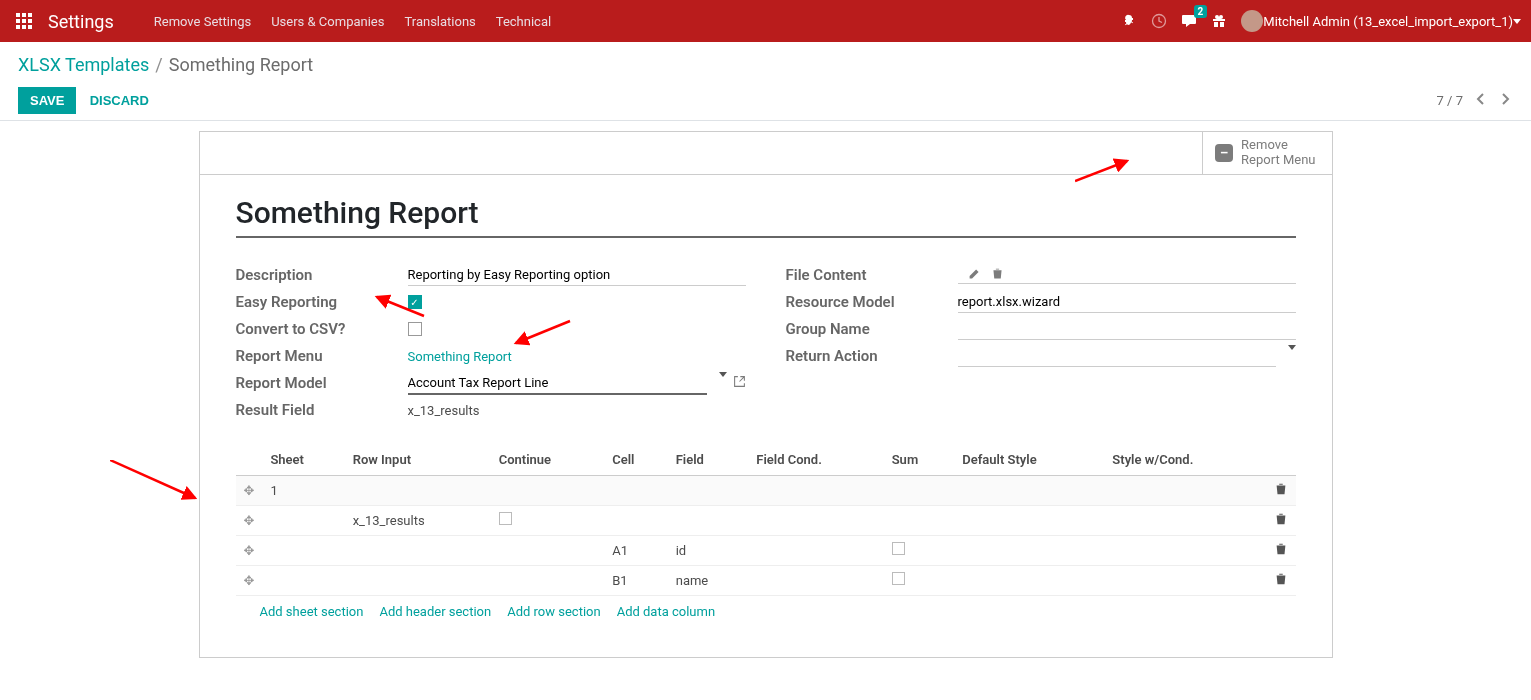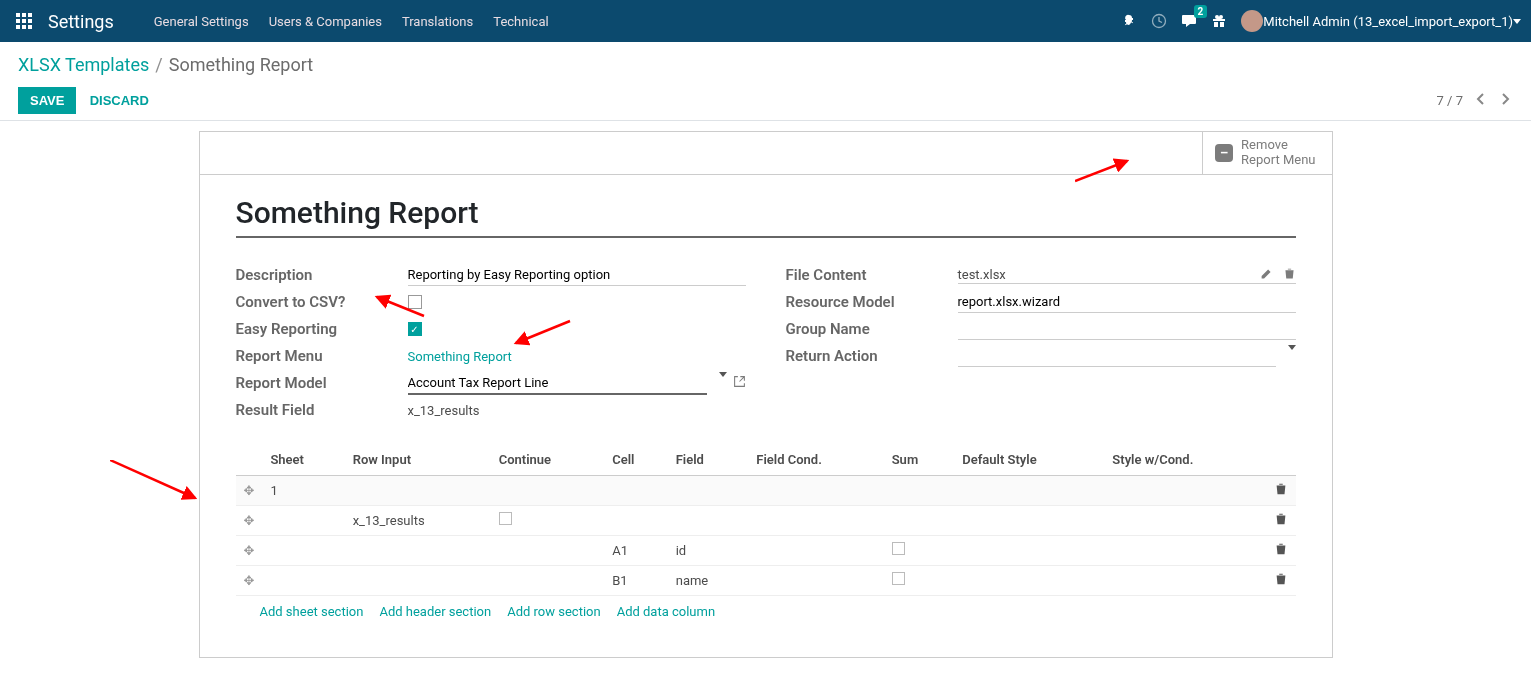--- a/index.html
+++ b/index.html
@@ -1,18 +1,18 @@
 <!DOCTYPE html>
 <html><head>
 <meta charset="utf-8">
 <style>
   * { box-sizing: border-box; margin: 0; padding: 0; }
   body { font-family: -apple-system, BlinkMacSystemFont, "Segoe UI", Roboto, sans-serif; font-size: 13px; color: #4c4c4c; background: #fff; }
   
-  .topbar { background: #0c4a6e; color: #fff; height: 42px; display: flex; align-items: center; padding: 7px 10px; }
+  .topbar { background: #b91c1c; color: #fff; height: 42px; display: flex; align-items: center; padding: 7px 10px; }
   .topbar .apps-icon { width: 28px; height: 28px; display: flex; align-items: center; justify-content: center; cursor: pointer; }
   .topbar .title { font-size: 18px; font-weight: 400; margin-left: 10px; margin-right: 40px; }
   .topbar .menu { display: flex; gap: 20px; }
   .topbar .menu-item { color: #e8dce2; font-size: 13px; cursor: pointer; }
   .topbar .right { margin-left: auto; display: flex; align-items: center; gap: 14px; }
   .topbar .right .icon-btn { display:flex; align-items:center; cursor:pointer; color:#fff; position: relative; }
   .badge { position:absolute; top:-8px; right:-10px; background:#00a09d; color:#fff; font-size:10px; font-weight:bold; padding:1px 4px; border-radius:3px; }
   .avatar { width: 22px; height: 22px; border-radius: 50%; background: #c49888; display:inline-block; }
   .user-toggle { display:flex; align-items:center; cursor:pointer; font-size:13px; }
   .caret-down { width:0;height:0;border-left:4px solid transparent;border-right:4px solid transparent;border-top:5px solid #fff; }
@@ -90,21 +90,21 @@
         <rect x="0" y="6" width="4" height="4" fill="#fff"></rect>
         <rect x="6" y="6" width="4" height="4" fill="#fff"></rect>
         <rect x="12" y="6" width="4" height="4" fill="#fff"></rect>
         <rect x="0" y="12" width="4" height="4" fill="#fff"></rect>
         <rect x="6" y="12" width="4" height="4" fill="#fff"></rect>
         <rect x="12" y="12" width="4" height="4" fill="#fff"></rect>
       </svg>
   </div>
   <div class="title">Settings</div>
   <div class="menu">
-    <div class="menu-item">General Settings</div>
+    <div class="menu-item">Remove Settings</div>
     <div class="menu-item">Users &amp; Companies</div>
     <div class="menu-item">Translations</div>
     <div class="menu-item">Technical</div>
   </div>
   <div class="right">
     <div class="icon-btn">
         <svg class="svg-icon" viewBox="0 0 16 16">
           <path fill="#fff" d="M8 2a3 3 0 0 1 3 3h1v2h-1a4.5 4.5 0 0 1-.3 1.5l1.3 1-.6.8-1.3-1A4 4 0 0 1 8 12a4 4 0 0 1-2.1-.7l-1.3 1-.6-.8 1.3-1A4.5 4.5 0 0 1 5 9H4V7h1a3 3 0 0 1 3-5z"></path>
         </svg>
       </div>
@@ -196,29 +196,29 @@
 
       <div class="form-grid">
         <div class="form-col">
           <div class="form-row">
             <div class="label">Description</div>
             <div class="value">
                 <input class="underline-input" value="Reporting by Easy Reporting option" style="">
               </div>
           </div>
           <div class="form-row">
+            <div class="label">Easy Reporting</div>
+            <div class="value">
+                <span class="checkbox checked"></span>
+              </div>
+          </div>
+          <div class="form-row">
             <div class="label">Convert to CSV?</div>
             <div class="value">
                 <span class="checkbox"></span>
-              </div>
-          </div>
-          <div class="form-row">
-            <div class="label">Easy Reporting</div>
-            <div class="value">
-                <span class="checkbox checked"></span>
               </div>
           </div>
           <div class="form-row">
             <div class="label">Report Menu</div>
             <div class="value">
                 <span class="link-val">Something Report</span>
               </div>
           </div>
           <div class="form-row">
             <div class="label">Report Model</div>
@@ -240,21 +240,20 @@
             <div class="value">
                 <span class="static-text">x_13_results</span>
               </div>
           </div>
         </div>
 
         <div class="form-col">
           <div class="form-row">
             <div class="label">File Content</div>
             <div class="value" style="border-bottom:1px solid #ccc;">
-              <span class="static-text" style="flex:1;">test.xlsx</span>
               <span class="file-icons">
                 <span class="pencil-icon"><svg class="svg-icon" viewBox="0 0 16 16" style="width:13px;height:13px;">
                       <path d="M2 11l8-8 3 3-8 8H2v-3z" fill="#7c7c7c"></path>
                     </svg></span>
                 <span class="trash-icon"><svg class="svg-icon" viewBox="0 0 16 16" style="width:13px;height:13px;">
                       <path d="M3 4h10l-1 10H4L3 4zm3-2h4v1H6V2z" fill="#7c7c7c"></path>
                     </svg></span>
               </span>
             </div>
           </div>

